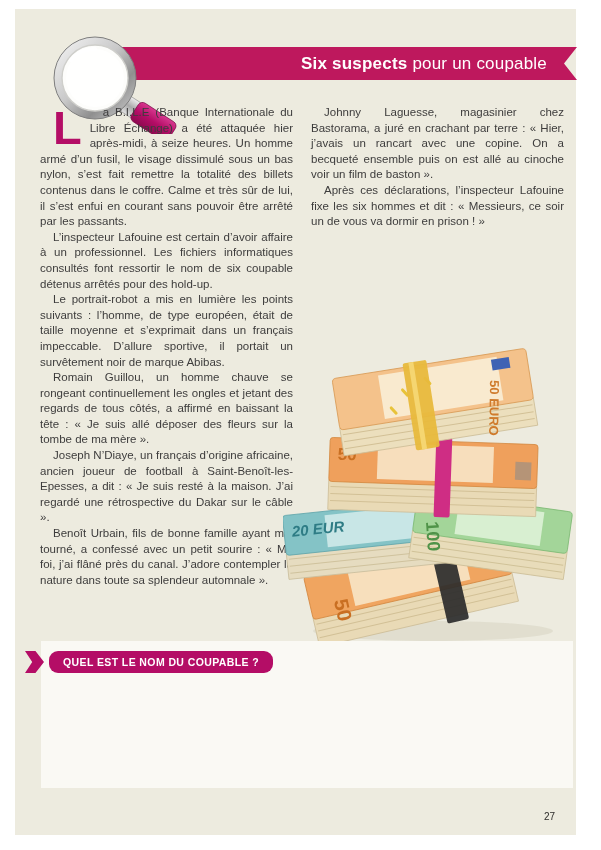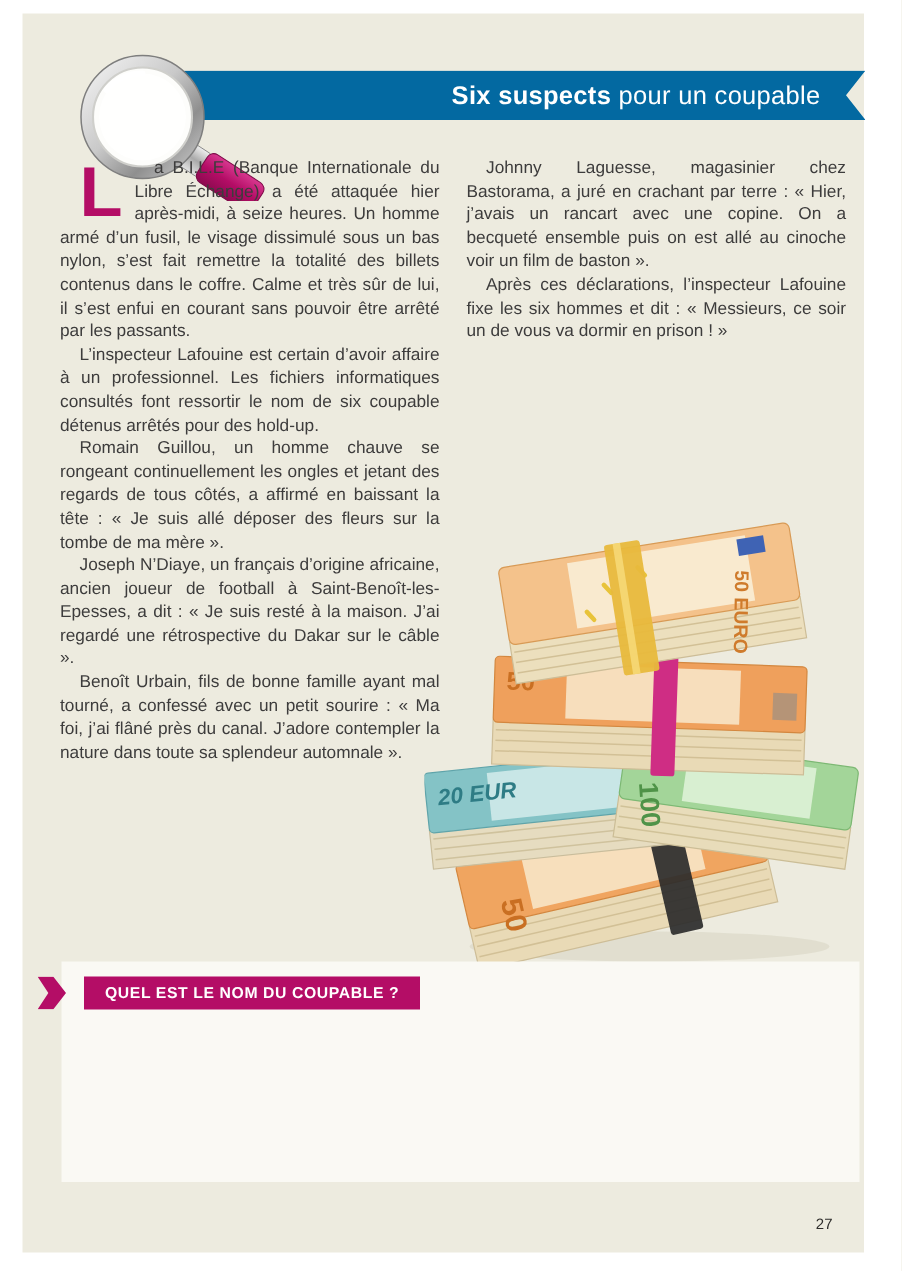--- a/index.html
+++ b/index.html
@@ -7,21 +7,21 @@
     width:601px;height:850px;position:relative;background:#ffffff;
     font-family:"Liberation Sans",sans-serif;overflow:hidden;
   }
   .page{
     position:absolute;left:15px;top:9px;width:561px;height:826px;
     background:#edebdf;
   }
   
   .ribbon{
     position:absolute;left:85px;top:38px;width:477px;height:33px;
-    background:#0369a1;
+    background:#be185d;
     clip-path:polygon(0 0,100% 0,calc(100% - 13px) 50%,100% 100%,0 100%);
     display:flex;align-items:center;justify-content:flex-end;
     padding-right:30px;box-sizing:border-box;color:#ffffff;
     font-size:17px;letter-spacing:.2px;
   }
   .ribbon .t-bold{font-weight:700;margin-right:5px;}
   .magnifier{position:absolute;left:18px;top:13px;width:150px;height:112px;}
   .badge{
     position:absolute;left:36px;top:31px;width:58px;height:54px;
     display:flex;align-items:center;justify-content:center;
@@ -51,23 +51,23 @@
   }
   .question-row{
     position:absolute;left:10px;top:642px;height:22px;
     display:flex;align-items:center;
   }
   .q-chevron{
     width:19px;height:22px;background:#b40d66;
     clip-path:polygon(0 0,55% 0,100% 50%,55% 100%,0 100%,38% 50%);
   }
   .q-label{
-    margin-left:12px;height:22px;line-height:22px;background:#b40d66;
+    margin-left:5px;height:22px;line-height:22px;background:#b40d66;
     color:#ffffff;font-weight:700;font-size:10.5px;letter-spacing:.4px;
-    padding:0 14px;border-radius:0;white-space:nowrap;
+    padding:0 14px;border-radius:9px;white-space:nowrap;
   }
   .page-number{
     position:absolute;right:21px;bottom:13px;
     font-size:10px;font-weight:400;color:#2e2d2b;
   }
 </style>
 </head>
 <body>
 
 <div class="page">
@@ -106,20 +106,21 @@
     <circle cx="62" cy="56" r="33" fill="#fdfdfb" stroke="#cfcfcb" stroke-width="1.4"></circle>
     <circle cx="62" cy="56" r="29" fill="#ffffff" opacity="0.8"></circle>
     <path d="M38 38 A30 30 0 0 1 62 27" fill="none" stroke="#ffffff" stroke-width="4" stroke-linecap="round" opacity="0.9"></path>
   </svg>
 
   <div class="columns">
     <div class="col">
       <p class="p1"><span class="dropcap">L</span><span>a B.I.L.E (Banque Internationale du Libre Échange) a été attaquée hier après-midi, à seize heures. Un homme armé d’un fusil, le visage dissimulé sous un bas nylon, s’est fait remettre la totalité des billets contenus dans le coffre. Calme et très sûr de lui, il s’est enfui en courant sans pouvoir être arrêté par les passants.</span></p>
       <div>
           <p>L’inspecteur Lafouine est certain d’avoir affaire à un professionnel. Les fichiers informatiques consultés font ressortir le nom de six coupable détenus arrêtés pour des hold-up.</p>
+          <p>Le portrait-robot a mis en lumière les points suivants : l’homme, de type européen, était de taille moyenne et s’exprimait dans un français impeccable. D’allure sportive, il portait un survêtement noir de marque Abibas.</p>
           <p>Romain Guillou, un homme chauve se rongeant continuellement les ongles et jetant des regards de tous côtés, a affirmé en baissant la tête : « Je suis allé déposer des fleurs sur la tombe de ma mère ».</p>
           <p>Joseph N’Diaye, un français d’origine africaine, ancien joueur de football à Saint-Benoît-les-Epesses, a dit : « Je suis resté à la maison. J’ai regardé une rétrospective du Dakar sur le câble ».</p>
           <p>Benoît Urbain, fils de bonne famille ayant mal tourné, a confessé avec un petit sourire : « Ma foi, j’ai flâné près du canal. J’adore contempler la nature dans toute sa splendeur automnale ».</p>
         </div>
     </div>
     <div class="col">
       <div>
           <p>Johnny Laguesse, magasinier chez Bastorama, a juré en crachant par terre : « Hier, j’avais un rancart avec une copine. On a becqueté ensemble puis on est allé au cinoche voir un film de baston ».</p>
           <p>Après ces déclarations, l’inspecteur Lafouine fixe les six hommes et dit : « Messieurs, ce soir un de vous va dormir en prison ! »</p>
         </div>

